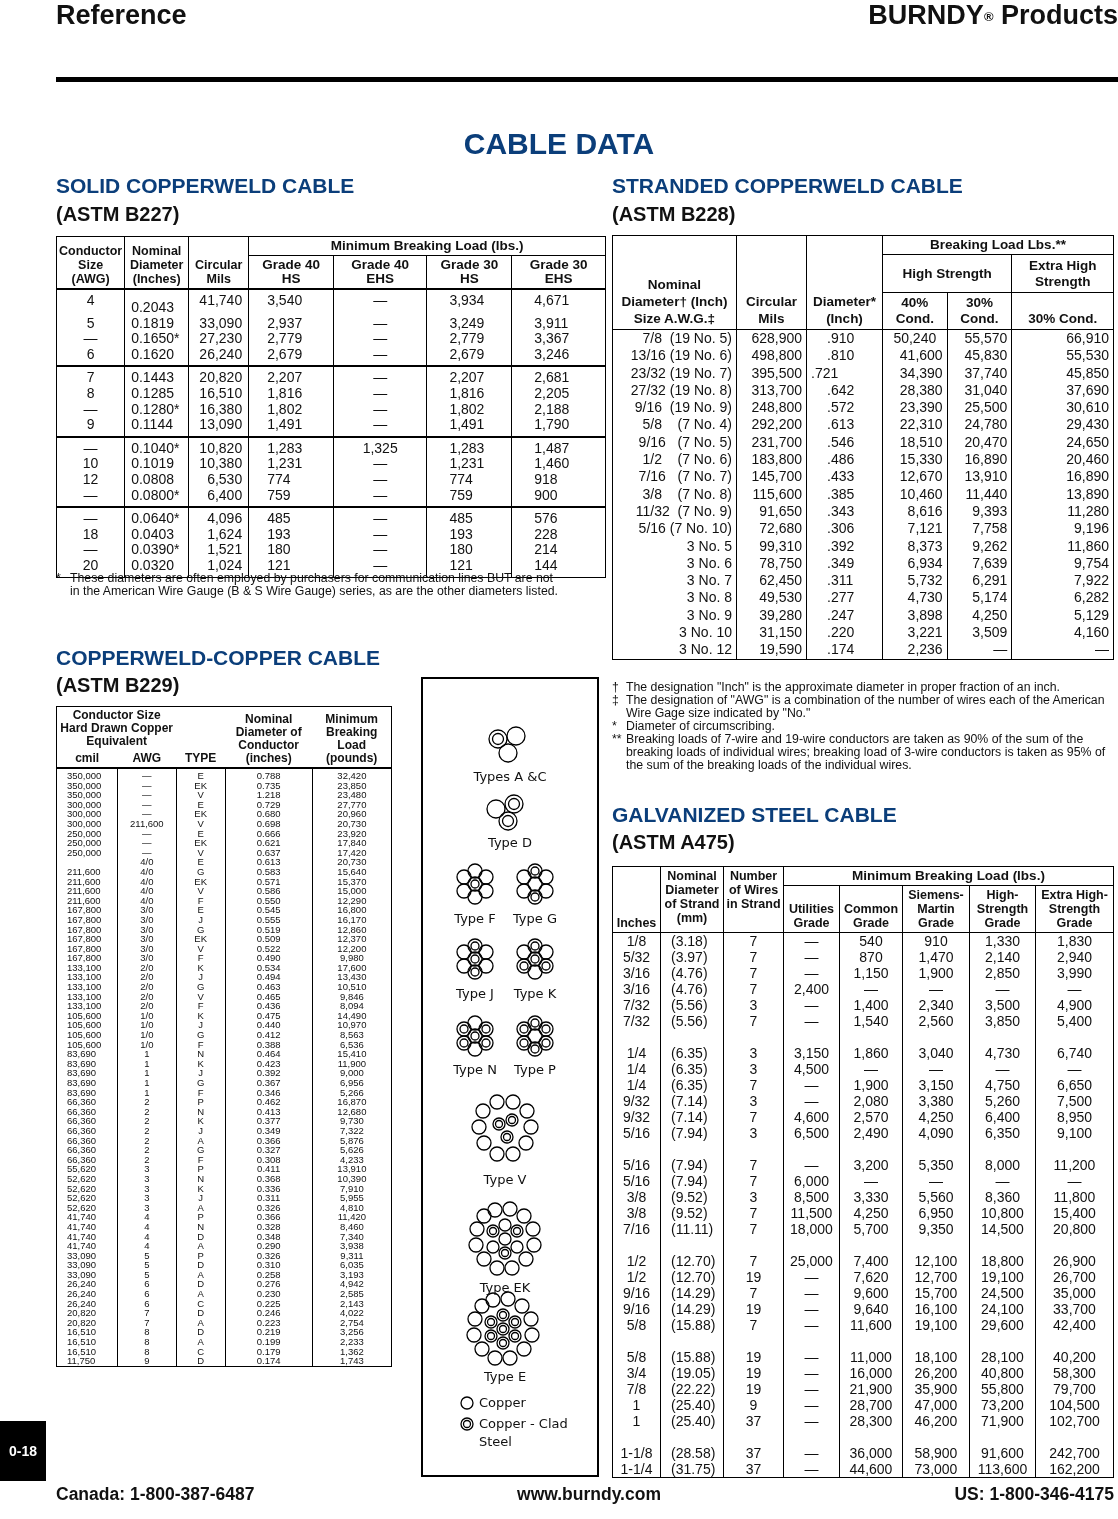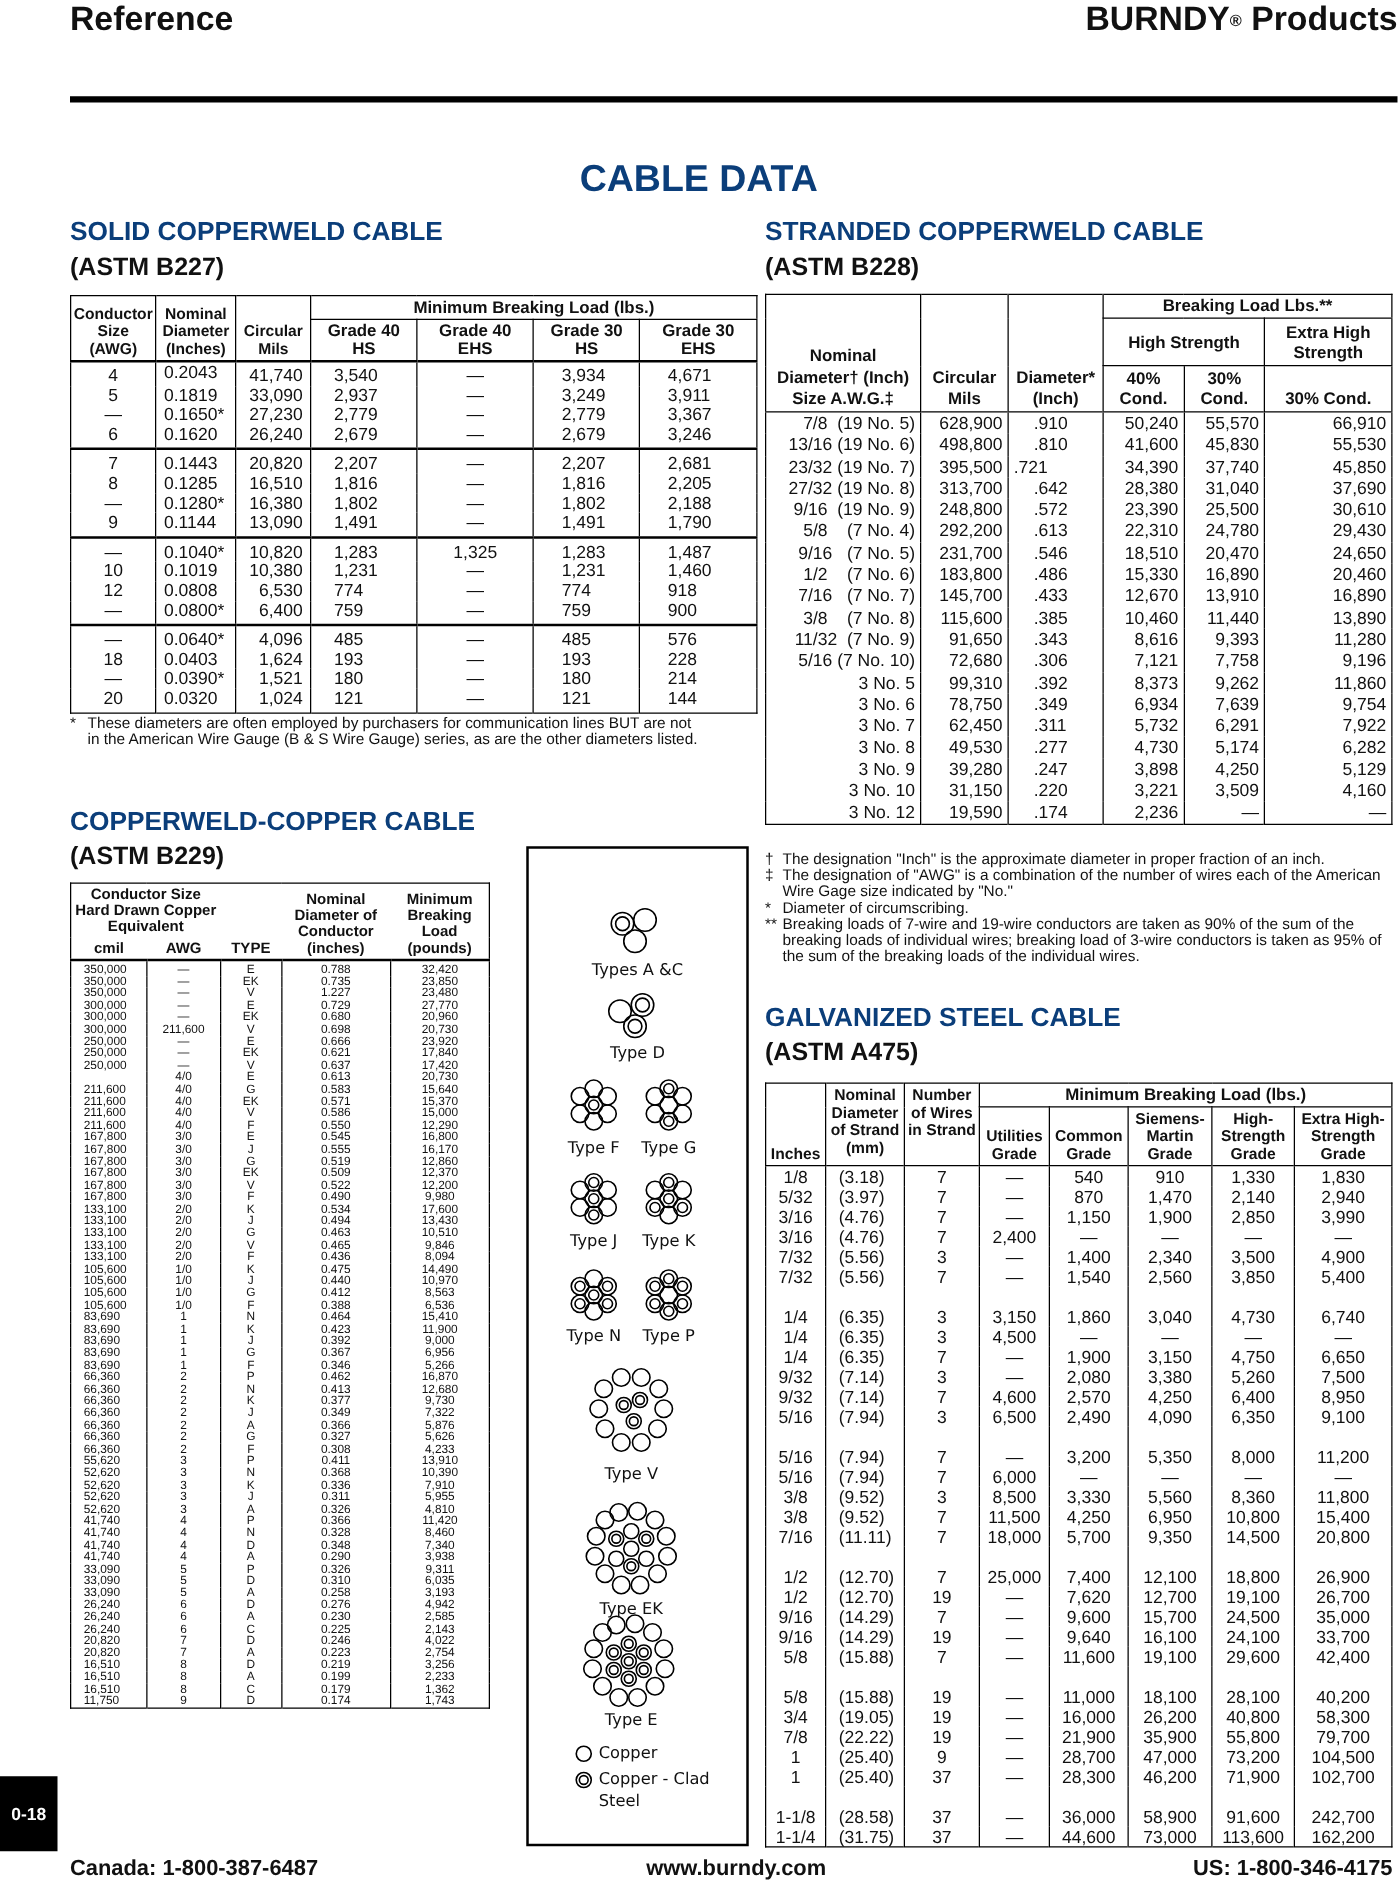--- a/index.html
+++ b/index.html
@@ -55,21 +55,21 @@
     <tr>
       <th class="vl" style="font-size:13.5px">Grade 40 HS</th>
       <th class="vl" style="font-size:13.5px">Grade 40 EHS</th>
       <th class="vl" style="font-size:13.5px">Grade 30 HS</th>
       <th class="vl" style="font-size:13.5px">Grade 30 EHS</th>
     </tr>
   </thead>
   <tbody id="solid-body">
       <tr>
         <td class="c bt" style="padding-top: 3px;">4</td>
-        <td class="l vl bt" style="padding-top: 0;">0.2043</td>
+        <td class="l vl bt" style="padding-top: 10px;">0.2043</td>
         <td class="r vl bt" style="padding-top: 3px;">41,740</td>
         <td class="l vl bt" style="padding-top: 3px; padding-left: 18px;">3,540</td>
         <td class="c vl bt" style="padding-top: 3px;">—</td>
         <td class="l vl bt" style="padding-top: 3px; padding-left: 22px;">3,934</td>
         <td class="l vl bt" style="padding-top: 3px; padding-left: 22px;">4,671</td>
       </tr>
       <tr>
         <td class="c">5</td>
         <td class="l vl">0.1819</td>
         <td class="r vl">33,090</td>
@@ -240,21 +240,21 @@
         <td class="l" style="padding-left: 10px;">350,000</td>
         <td class="c vl">—</td>
         <td class="c vl">EK</td>
         <td class="c vl">0.735</td>
         <td class="c vl">23,850</td>
       </tr>
       <tr>
         <td class="l" style="padding-left: 10px;">350,000</td>
         <td class="c vl">—</td>
         <td class="c vl">V</td>
-        <td class="c vl">1.227</td>
+        <td class="c vl">1.218</td>
         <td class="c vl">23,480</td>
       </tr>
       <tr>
         <td class="l" style="padding-left: 10px;">300,000</td>
         <td class="c vl">—</td>
         <td class="c vl">E</td>
         <td class="c vl">0.729</td>
         <td class="c vl">27,770</td>
       </tr>
       <tr>
@@ -874,21 +874,21 @@
       <th class="vl" style="font-size:13.5px;line-height:16px">40% Cond.</th>
       <th class="vl" style="font-size:13.5px;line-height:16px">30% Cond.</th>
       <th class="vl" style="font-size:13.5px;line-height:16px">30% Cond.</th>
     </tr>
   </thead>
   <tbody id="str-body">
       <tr>
         <td class="r bth" style="line-height: 17.3px;">7/8  (19 No. 5)</td>
         <td class="r vl bth" style="line-height: 17.3px;">628,900</td>
         <td class="l vl bth" style="line-height: 17.3px; padding-left: 20px;">.910</td>
-        <td class="r vl bth" style="line-height: 17.3px;">50,240</td>
+        <td class="r vl bth" style="line-height: 17.3px; text-align: center;">50,240</td>
         <td class="r vl bth" style="line-height: 17.3px;">55,570</td>
         <td class="r vl bth" style="line-height: 17.3px;">66,910</td>
       </tr>
       <tr>
         <td class="r" style="line-height: 17.3px;">13/16 (19 No. 6)</td>
         <td class="r vl" style="line-height: 17.3px;">498,800</td>
         <td class="l vl" style="line-height: 17.3px; padding-left: 20px; margin-top: 44px;">.810</td>
         <td class="r vl" style="line-height: 17.3px;">41,600</td>
         <td class="r vl" style="line-height: 17.3px;">45,830</td>
         <td class="r vl" style="line-height: 17.3px;">55,530</td>

